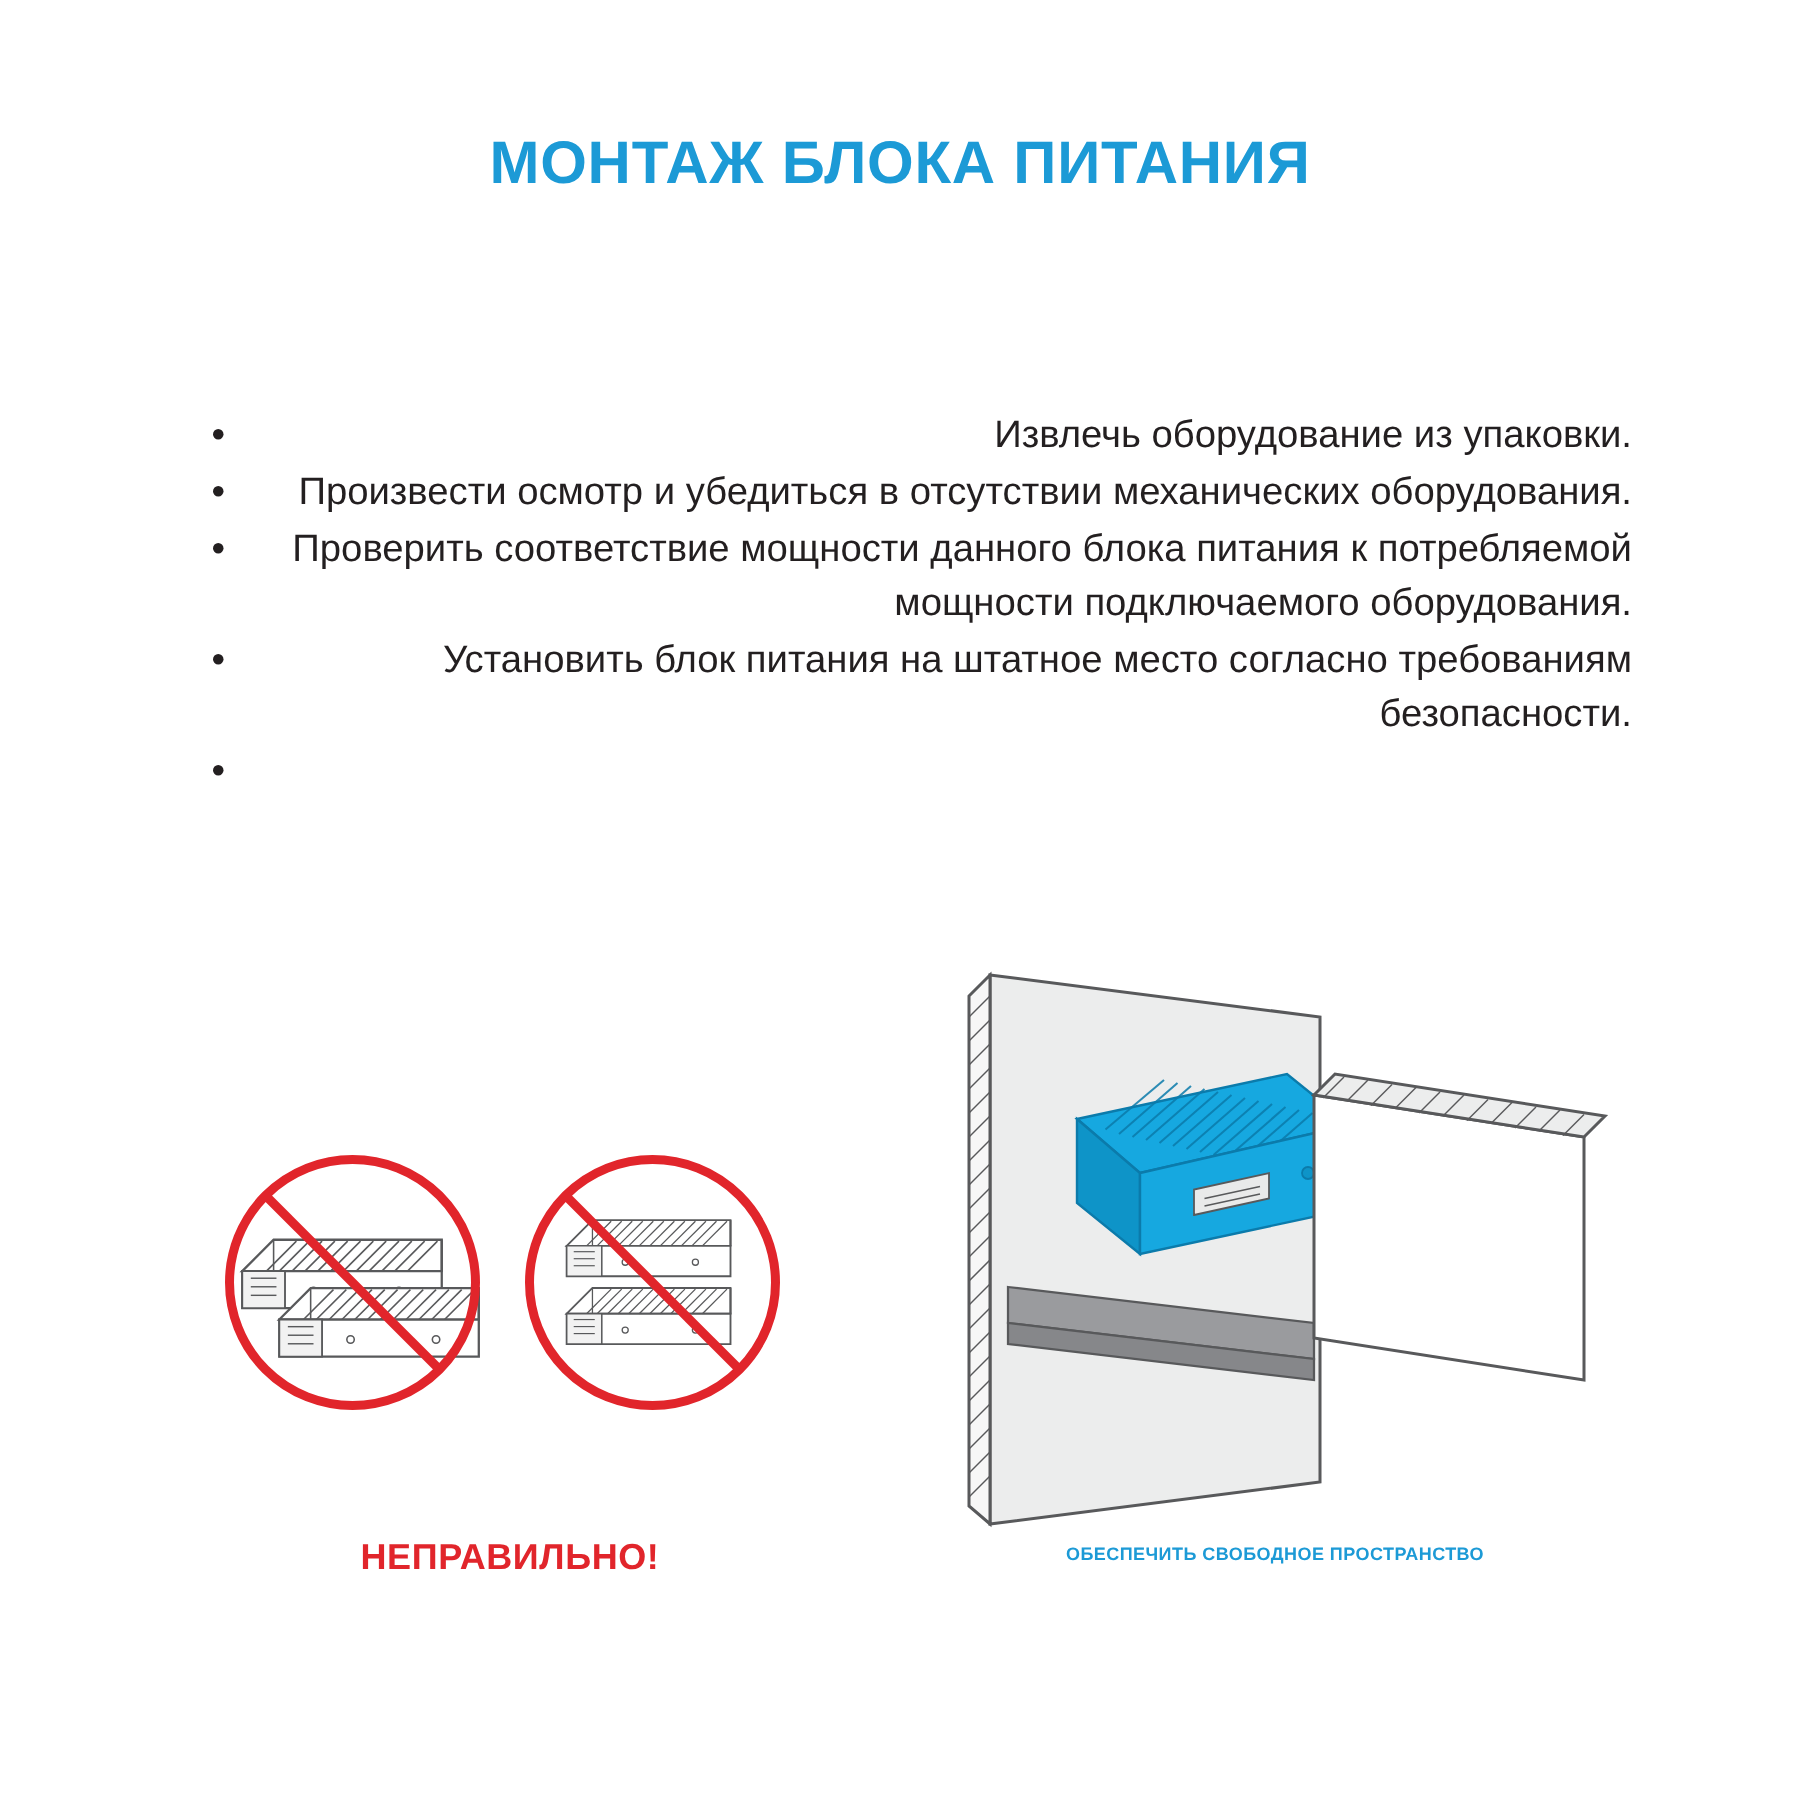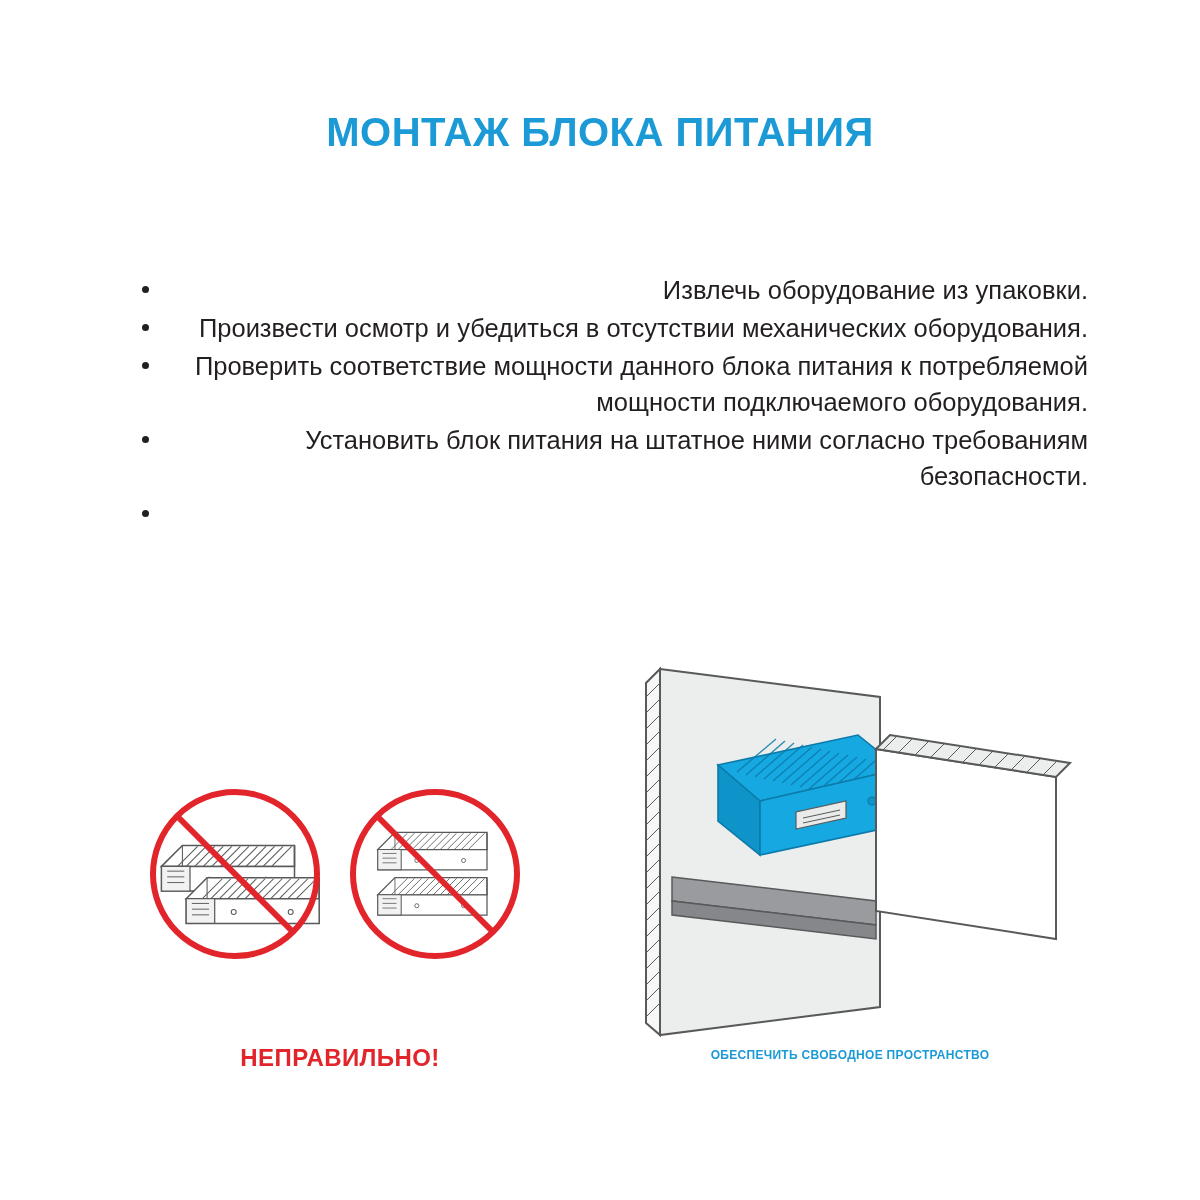--- a/index.html
+++ b/index.html
@@ -23,21 +23,21 @@
     box-sizing: border-box;
   }
 
   
   .title {
     text-align: center;
     color: #1c9ad6;
     font-size: 40px;
     font-weight: bold;
     letter-spacing: 0.5px;
-    padding-top: 112px;
+    padding-top: 89px;
     line-height: 1;
   }
 
   
   .bullet-list {
     margin: 0;
     padding: 0;
     list-style: none;
     position: absolute;
     left: 138px;
@@ -60,21 +60,21 @@
     width: 7px;
     height: 7px;
     background: #231f20;
     border-radius: 50%;
   }
 
   
   .figures {
     position: absolute;
     left: 0;
-    top: 639px;
+    top: 620px;
     width: 1040px;
     height: 500px;
   }
 
   
   .wrong-group {
     position: absolute;
     left: 130px;
     top: 100px;
     width: 420px;
@@ -130,21 +130,21 @@
     <li class="bullet-item">
       <span class="bullet-dot"></span>
       <span>Произвести осмотр и убедиться в отсутствии механических оборудования.</span>
     </li>
     <li class="bullet-item">
       <span class="bullet-dot"></span>
       <span>Проверить соответствие мощности данного блока питания к потребляемой мощности подключаемого оборудования.</span>
     </li>
     <li class="bullet-item">
       <span class="bullet-dot"></span>
-      <span>Установить блок питания на штатное ними согласно требованиям безопасности.</span>
+      <span>Установить блок питания на штатное место согласно требованиям безопасности.</span>
     </li>
     <li class="bullet-item">
       <span class="bullet-dot"></span>
     </li>
   </ul>
 
   <div class="figures">
 
     <div class="wrong-group">
       <svg width="420" height="300" viewBox="0 0 420 300">

